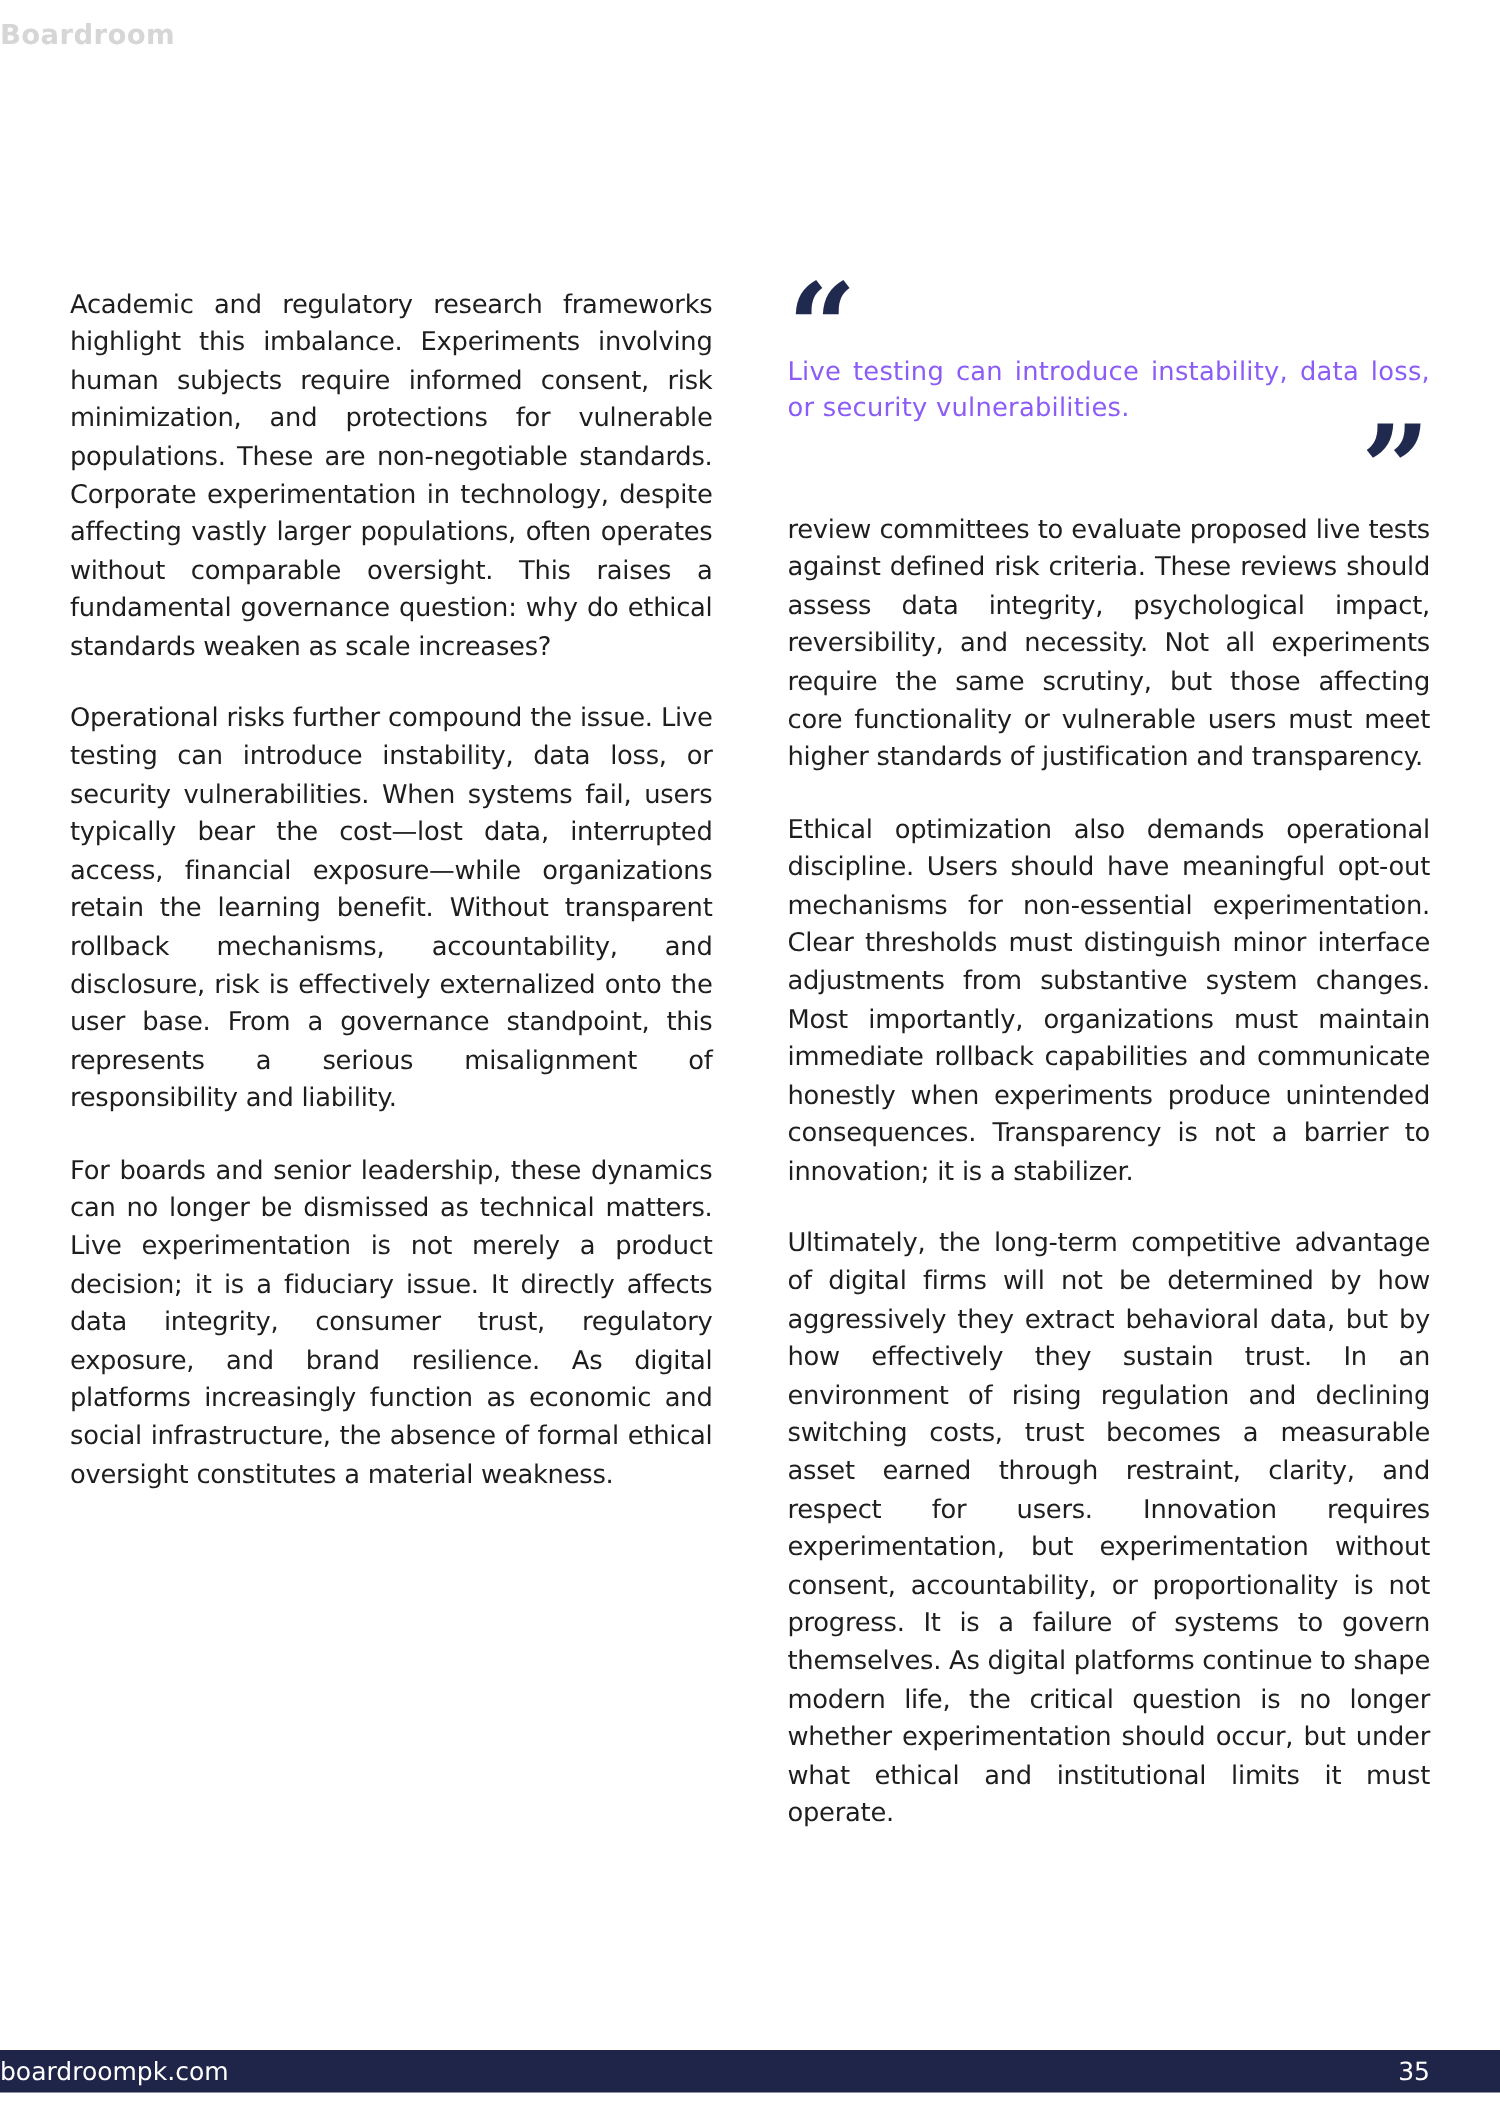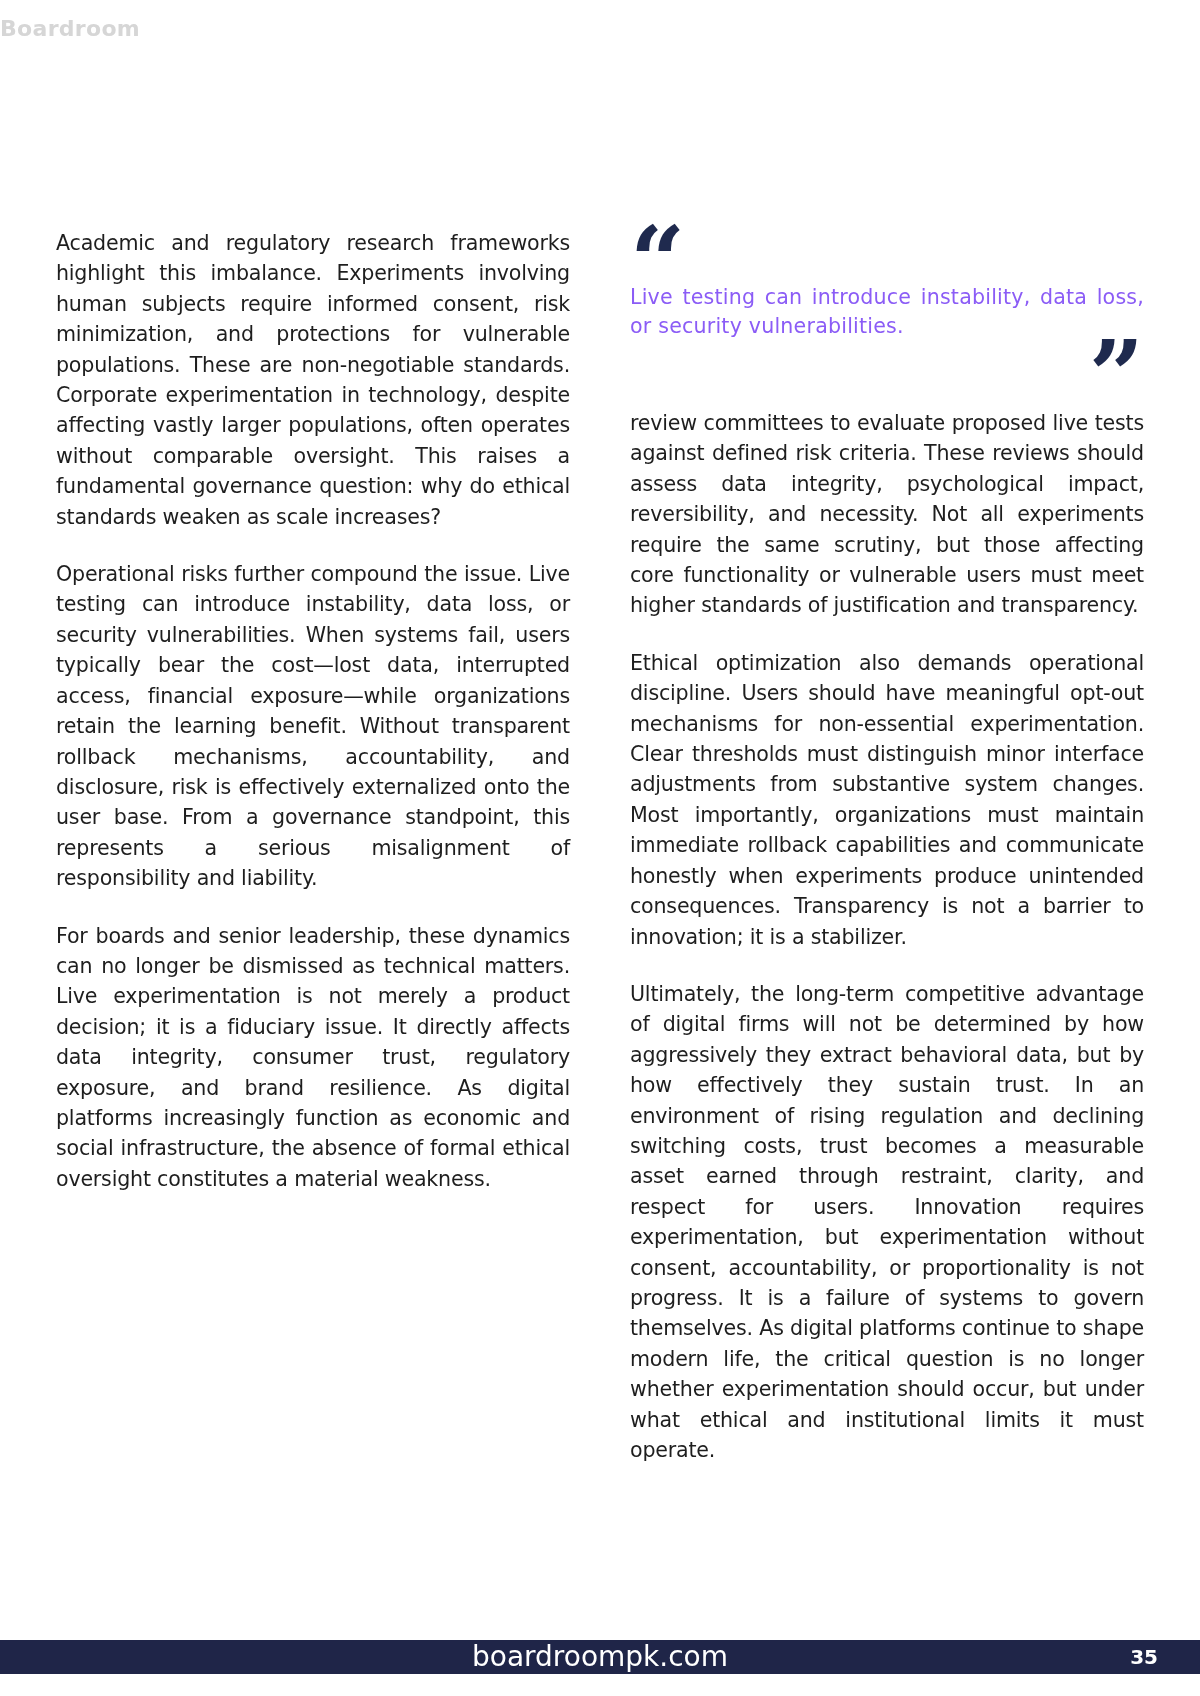--- a/index.html
+++ b/index.html
@@ -7,22 +7,22 @@
   .masthead { position: absolute; top: 16px; left: 0; width: 1200px; text-align: left; font-family: "DejaVu Sans", sans-serif; font-weight: bold; font-size: 22px; color: #d6d6d6; letter-spacing: 0.3px; }
   .col { position: absolute; top: 228px; width: 514px; }
   .col-left { left: 56px; }
   .col-right { left: 630px; }
   .para { margin: 0 0 27px 0; font-size: 20.6px; line-height: 30.4px; text-align: justify; letter-spacing: -0.2px; }
   .pullquote { position: relative; height: 180px; margin-bottom: 0; }
   .quote-open { position: absolute; left: 0; top: -14px; font-family: "DejaVu Serif", serif; font-weight: bold; font-size: 96px; line-height: 96px; color: #1f2a4e; }
   .quote-close { position: absolute; right: 0; top: 100px; font-family: "DejaVu Serif", serif; font-weight: bold; font-size: 96px; line-height: 96px; color: #1f2a4e; }
   .quote-text { position: absolute; top: 55px; left: 0; width: 514px; font-size: 20.6px; line-height: 29px; color: #8b5cf6; text-align: justify; letter-spacing: 0.2px; margin: 0; }
   .footer-bar { position: absolute; left: 0; top: 1640px; width: 1200px; height: 34px; background: #1f2548; }
-  .footer-url { position: absolute; left: 0; width: 1200px; top: 4px; text-align: center; color: #ffffff; font-size: 28px; line-height: 26px; }
-  .footer-page { position: absolute; right: 42px; top: 4px; color: #ffffff; font-size: 20px; line-height: 26px; font-weight: bold; }
+  .footer-url { position: absolute; left: 0; width: 1200px; top: 4px; text-align: left; color: #ffffff; font-size: 20px; line-height: 26px; }
+  .footer-page { position: absolute; right: 56px; top: 4px; color: #ffffff; font-size: 20px; line-height: 26px; }
 </style>
 </head>
 <body>
 
 <div class="masthead">Boardroom</div>
 
 <div class="col col-left">
   <p class="para">Academic and regulatory research frameworks highlight this imbalance. Experiments involving human subjects require informed consent, risk minimization, and protections for vulnerable populations. These are non-negotiable standards. Corporate experimentation in technology, despite affecting vastly larger populations, often operates without comparable oversight. This raises a fundamental governance question: why do ethical standards weaken as scale increases?</p>
   <p class="para">Operational risks further compound the issue. Live testing can introduce instability, data loss, or security vulnerabilities. When systems fail, users typically bear the cost—lost data, interrupted access, financial exposure—while organizations retain the learning benefit. Without transparent rollback mechanisms, accountability, and disclosure, risk is effectively externalized onto the user base. From a governance standpoint, this represents a serious misalignment of responsibility and liability.</p>
   <p class="para">For boards and senior leadership, these dynamics can no longer be dismissed as technical matters. Live experimentation is not merely a product decision; it is a fiduciary issue. It directly affects data integrity, consumer trust, regulatory exposure, and brand resilience. As digital platforms increasingly function as economic and social infrastructure, the absence of formal ethical oversight constitutes a material weakness.</p>

